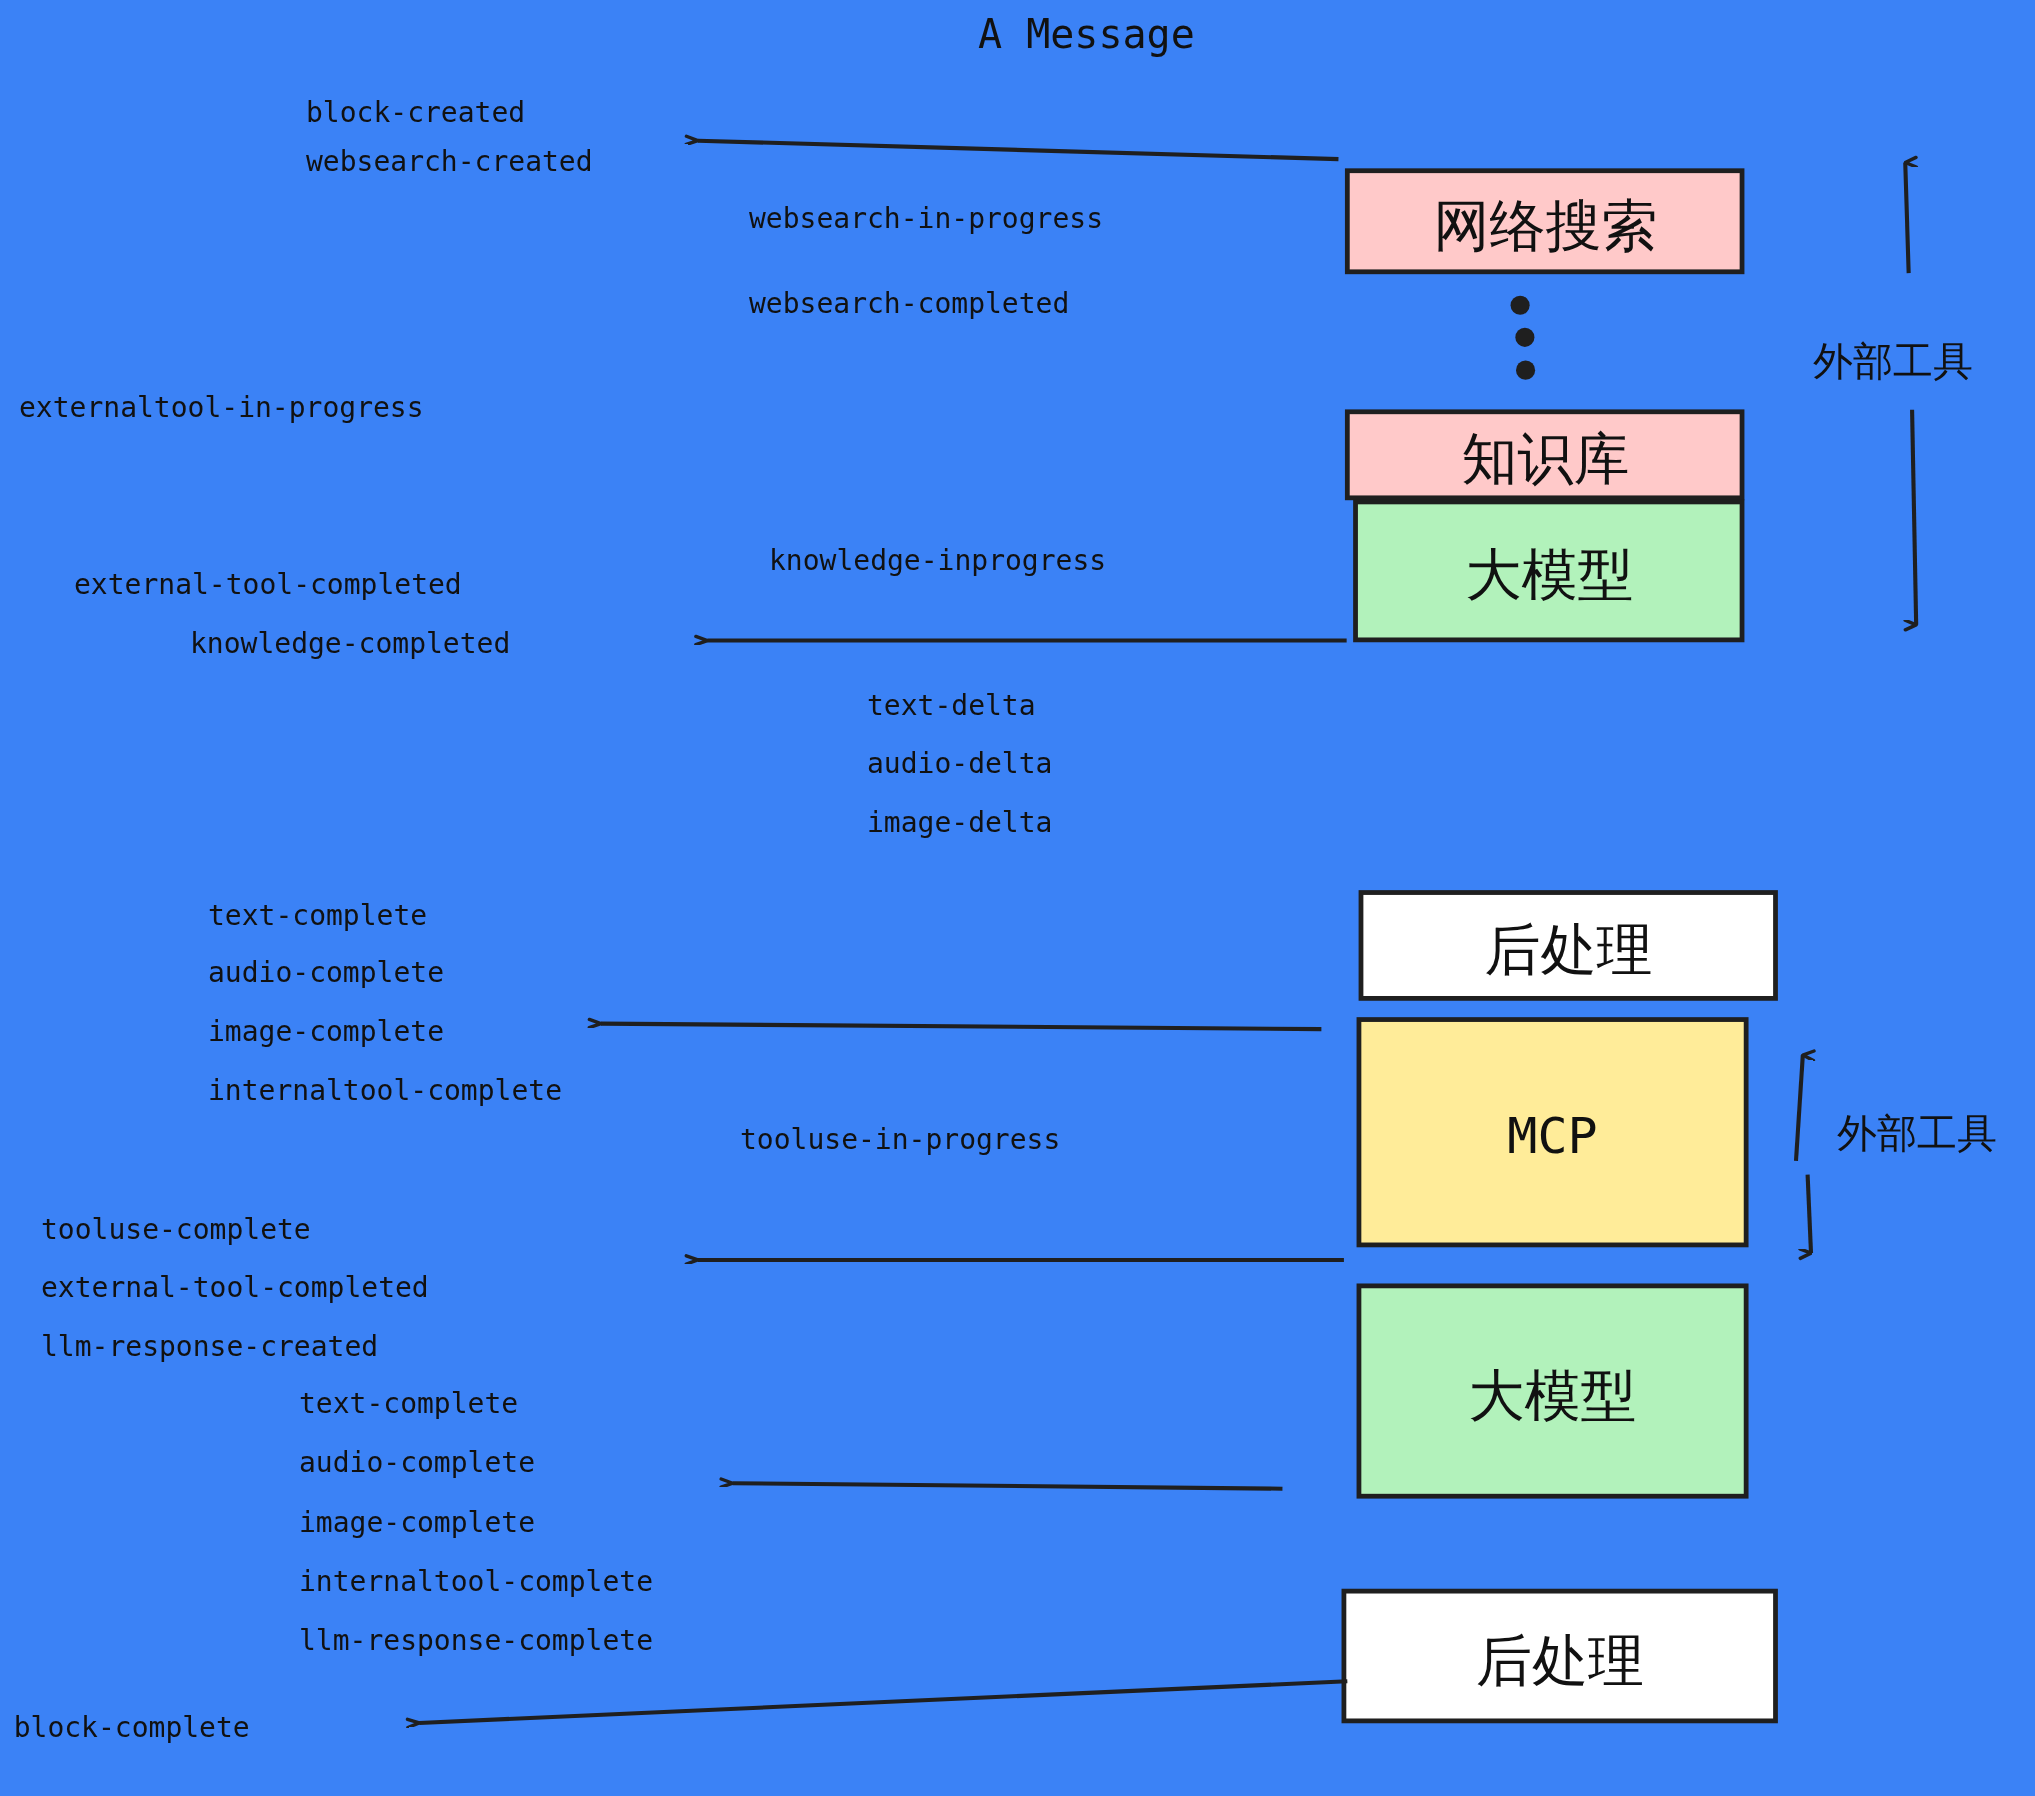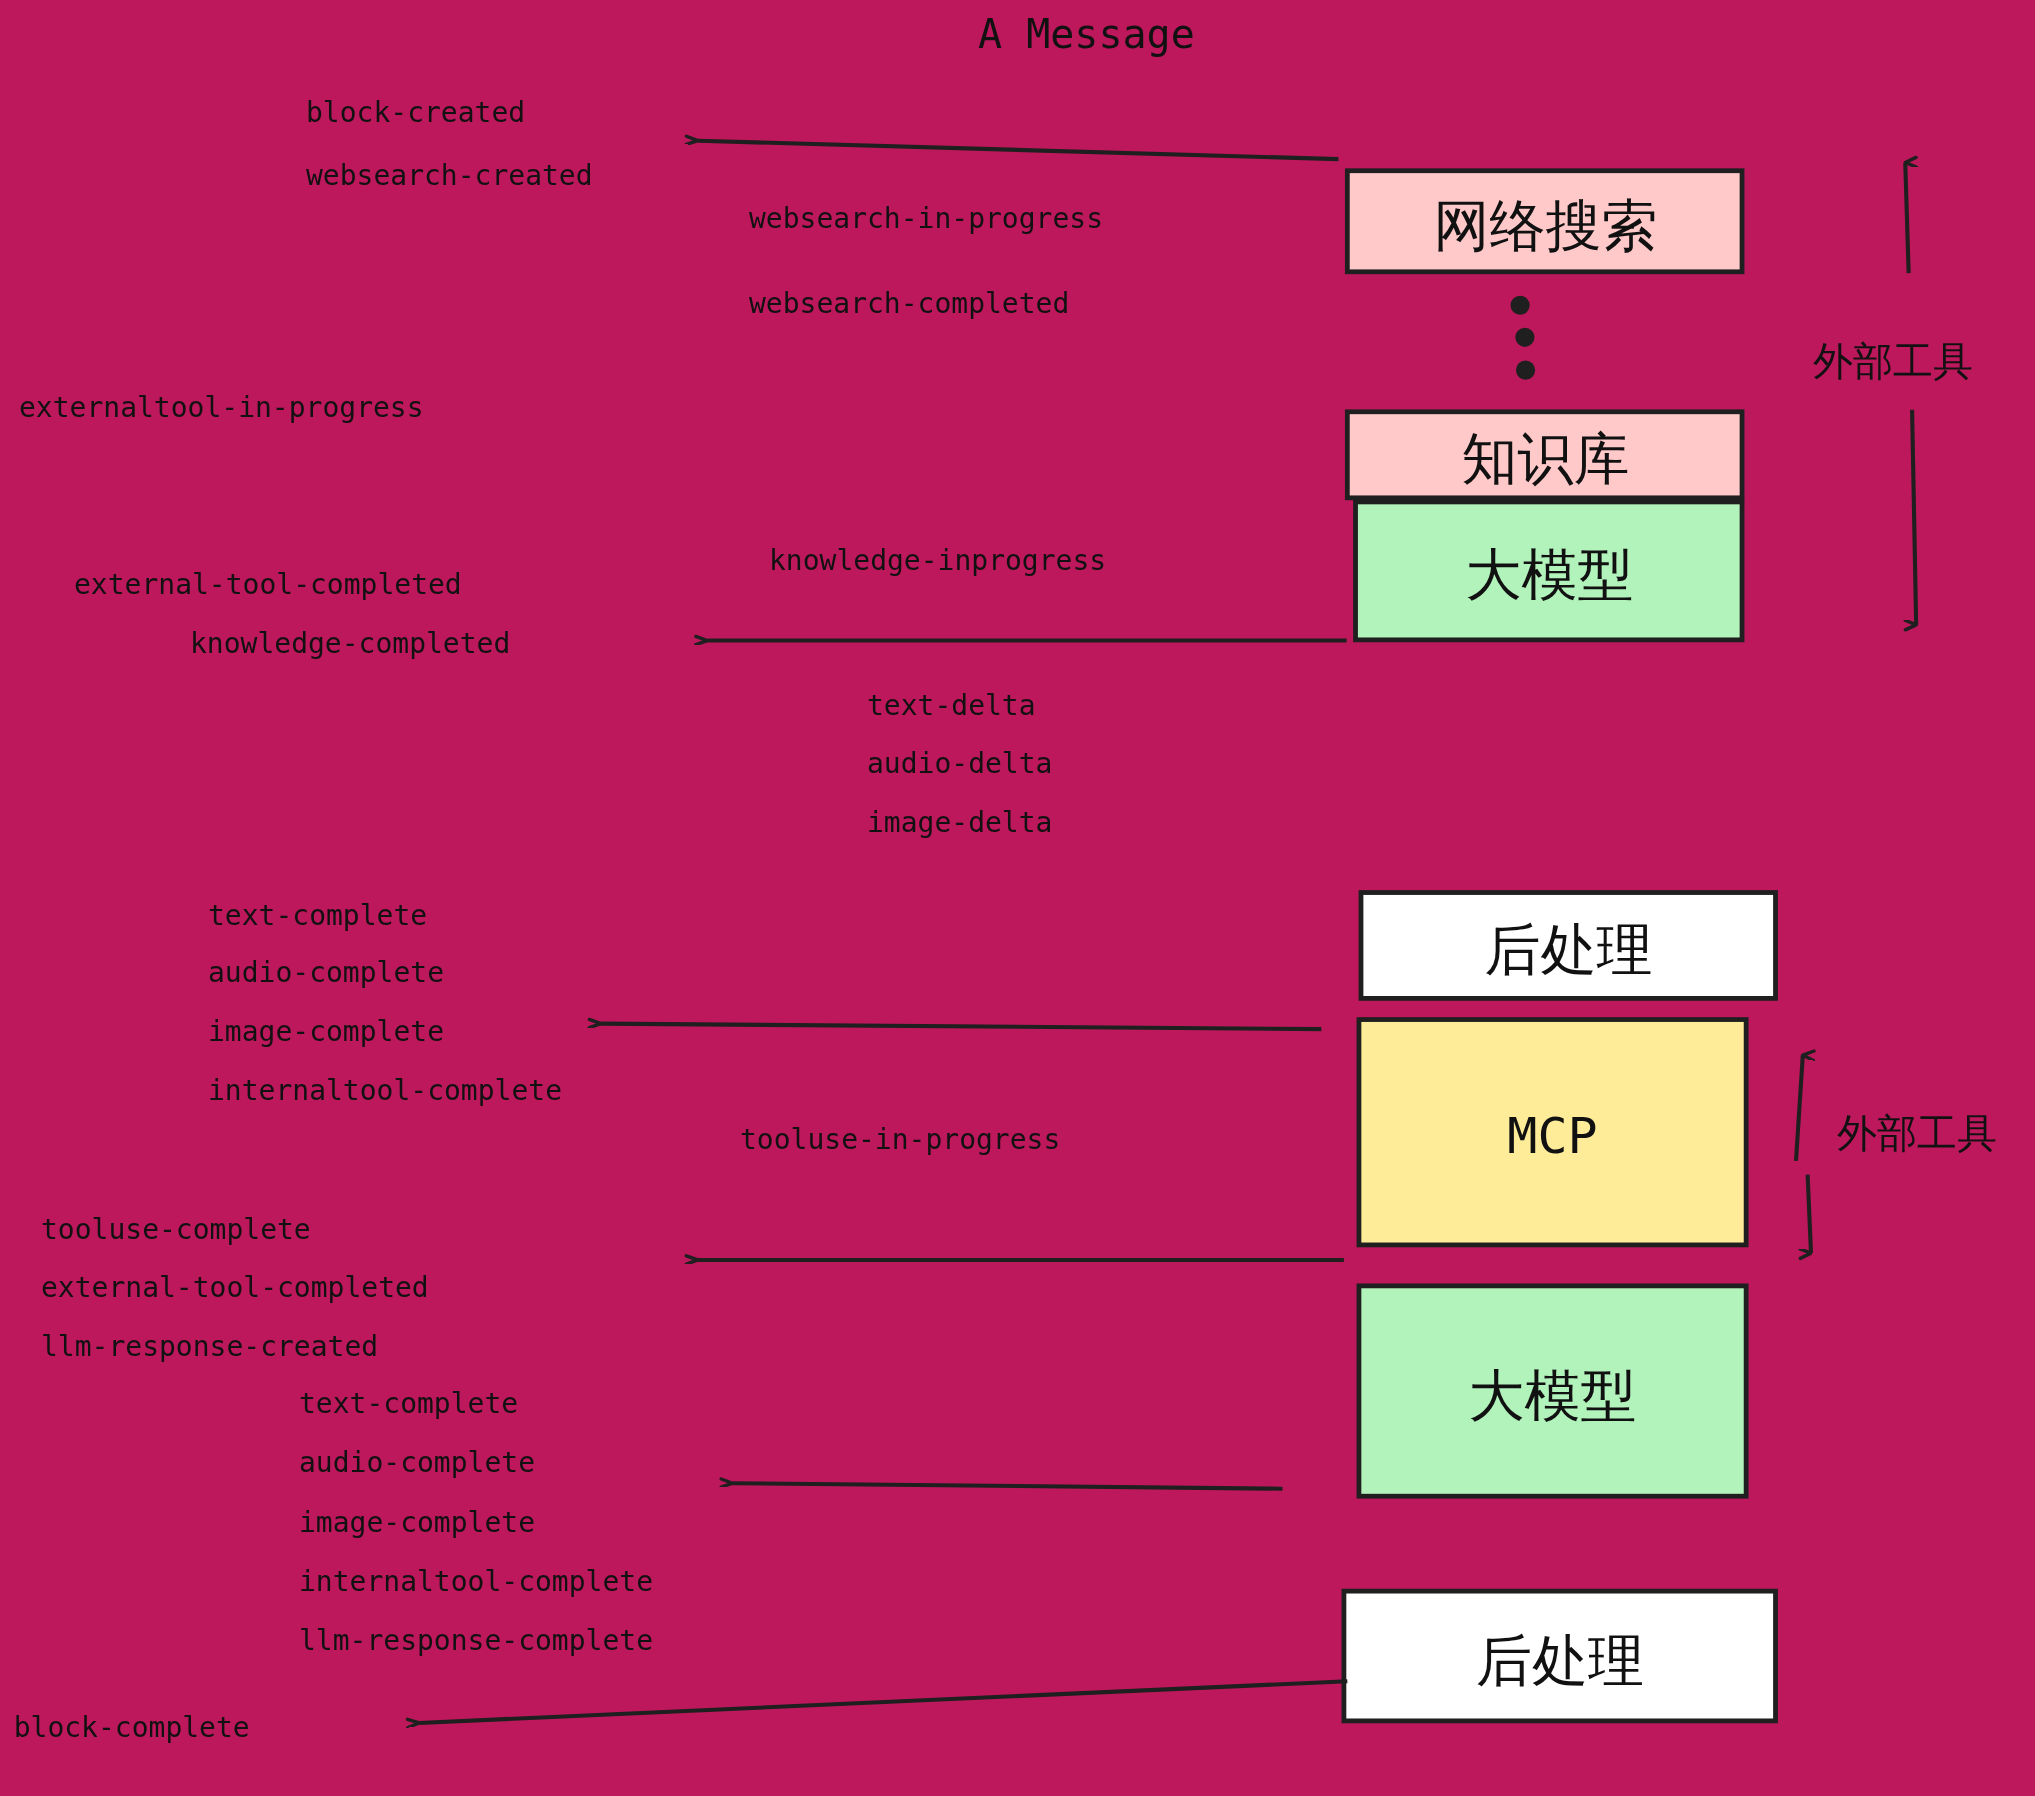--- a/index.html
+++ b/index.html
@@ -4,21 +4,21 @@
 <style>
   html, body {
     margin: 0;
     padding: 0;
     background: #ffffff;
   }
   #canvas {
     position: relative;
     width: 2035px;
     height: 1796px;
-    background: #be185d;
+    background: #3b82f6;
     font-family: "DejaVu Sans Mono", monospace;
     overflow: hidden;
   }
   svg.layer {
     position: absolute;
     left: 0;
     top: 0;
     width: 2035px;
     height: 1796px;
     pointer-events: none;
@@ -113,21 +113,21 @@
       <div class="boxlabel" style="left: 1348px; width: 395px; top: 431px;">知识库</div>
       <div class="boxlabel" style="left: 1356px; width: 387px; top: 547px;">大模型</div>
       <div class="boxlabel" style="left: 1361px; width: 415px; top: 922px;">后处理</div>
       <div class="boxlabel mono" style="left: 1359px; width: 387px; top: 1111px;">MCP</div>
       <div class="boxlabel" style="left: 1359px; width: 387px; top: 1368px;">大模型</div>
       <div class="boxlabel" style="left: 1344px; width: 432px; top: 1633px;">后处理</div>
     </div>
 
   <div id="event-labels">
       <div class="evt" style="left: 306px; top: 99px;">block-created</div>
-      <div class="evt" style="left: 306px; top: 162px;">websearch-created</div>
+      <div class="evt" style="left: 306px; top: 148px;">websearch-created</div>
       <div class="evt" style="left: 749px; top: 205px;">websearch-in-progress</div>
       <div class="evt" style="left: 749px; top: 290px; text-align: center;">websearch-completed</div>
       <div class="evt" style="left: 19px; top: 394px; text-align: right;">externaltool-in-progress</div>
       <div class="evt" style="left: 769px; top: 547px;">knowledge-inprogress</div>
       <div class="evt" style="left: 74px; top: 571px;">external-tool-completed</div>
       <div class="evt" style="left: 190px; top: 630px;">knowledge-completed</div>
       <div class="evt" style="left: 867px; top: 692px;">text-delta</div>
       <div class="evt" style="left: 867px; top: 750px;">audio-delta</div>
       <div class="evt" style="left: 867px; top: 809px;">image-delta</div>
       <div class="evt" style="left: 208px; top: 902px;">text-complete</div>

